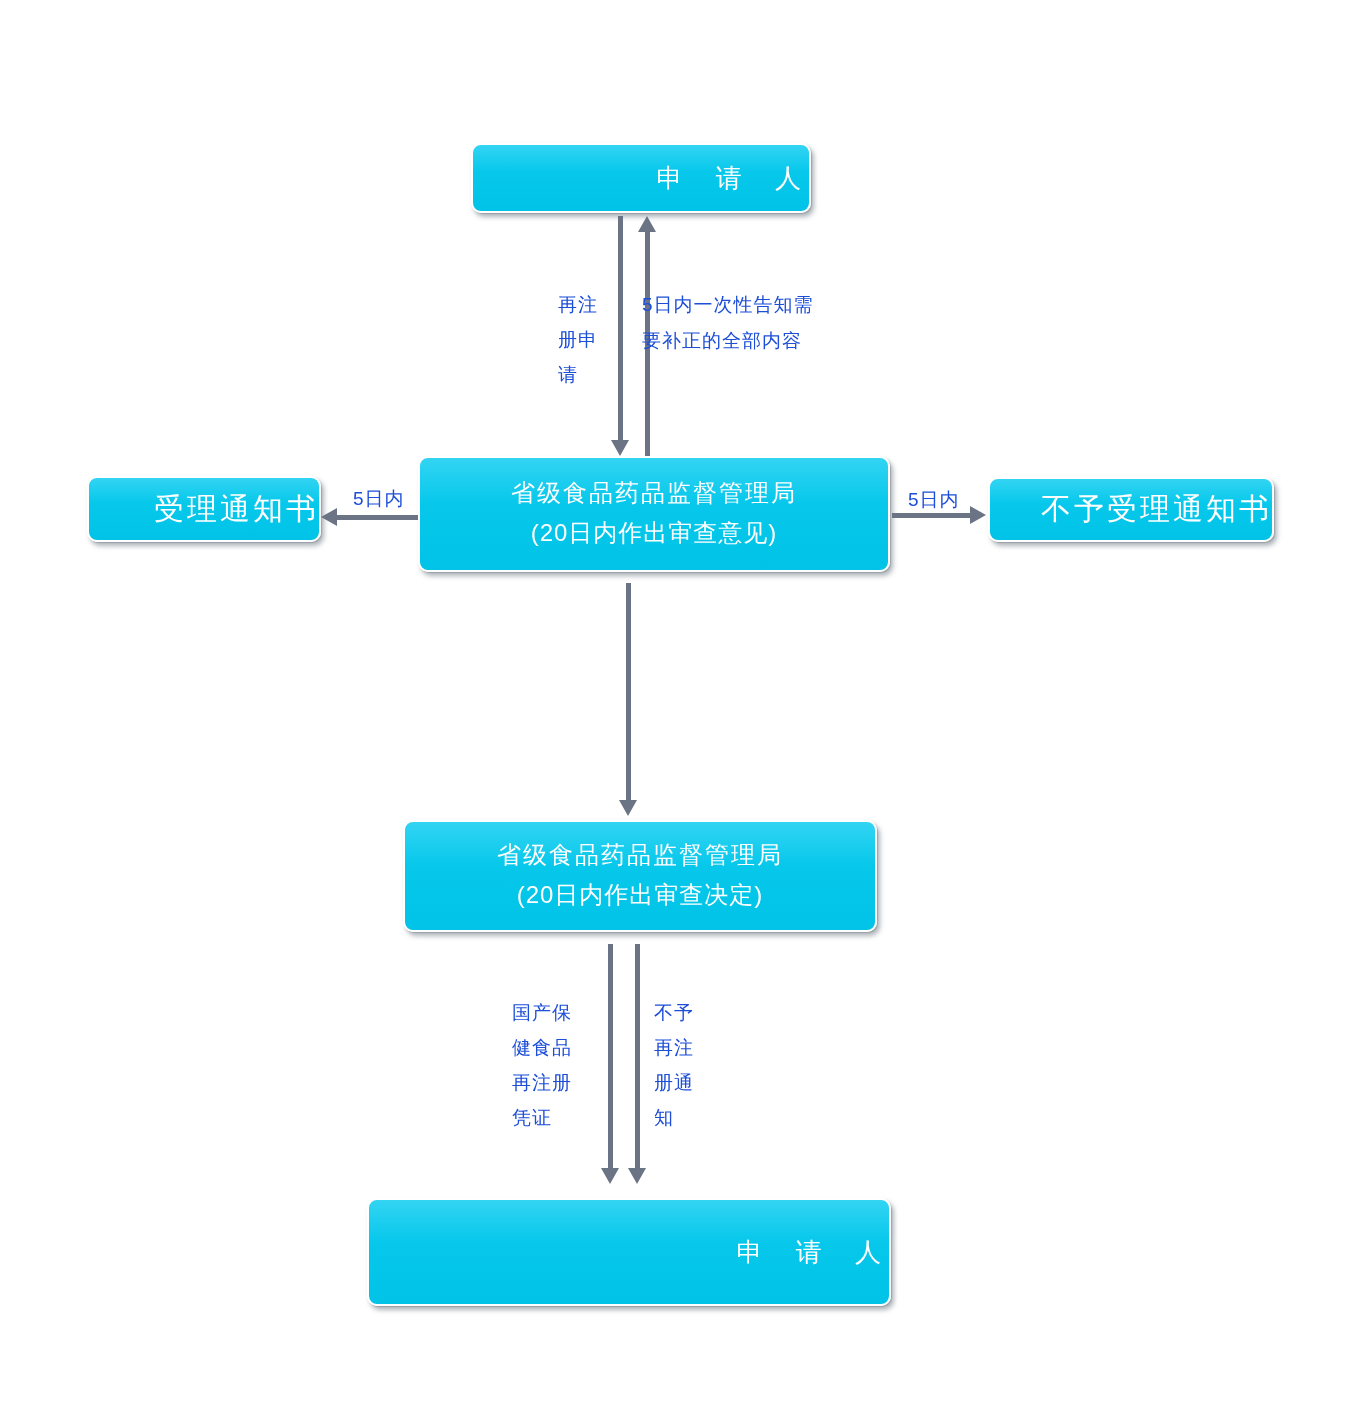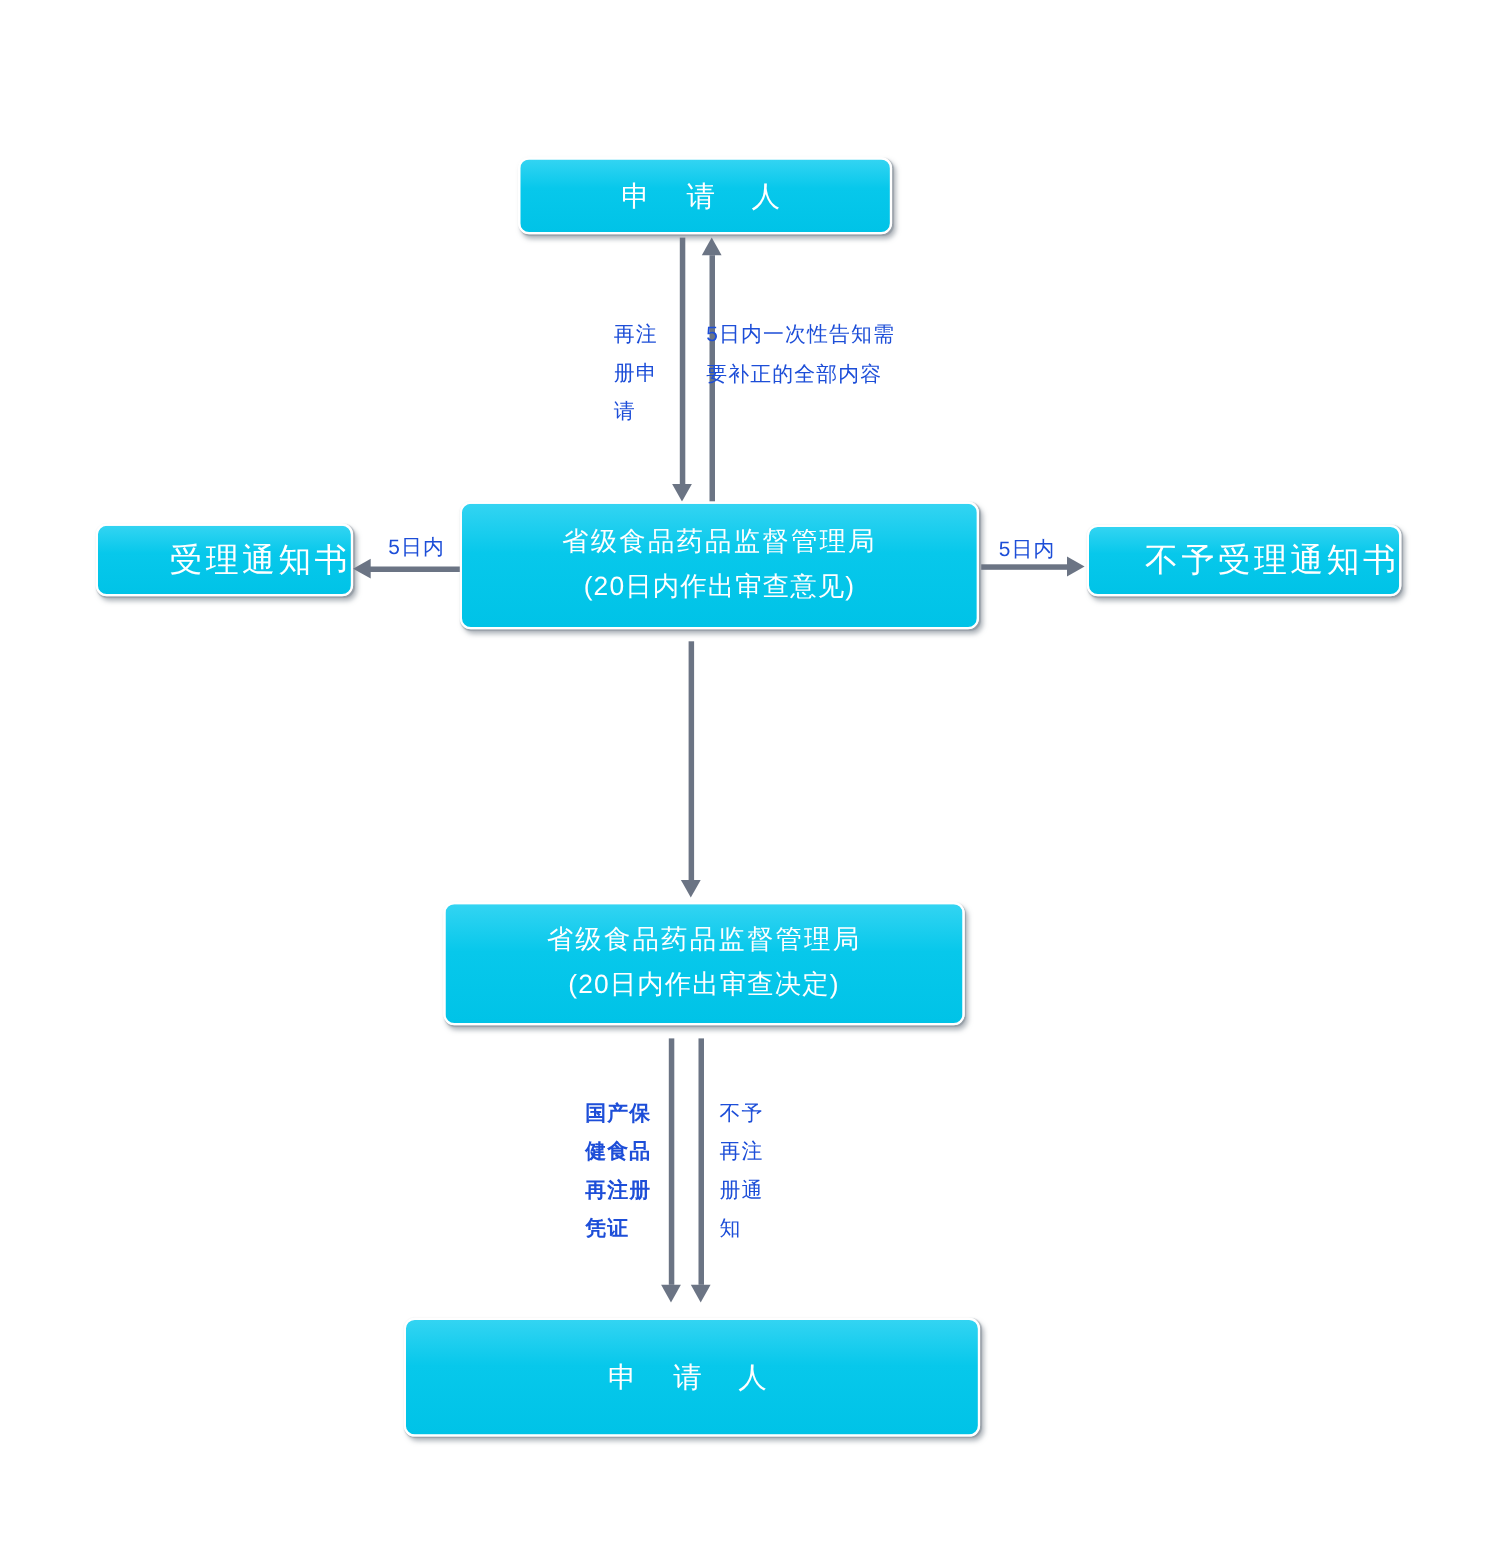--- a/index.html
+++ b/index.html
@@ -26,20 +26,21 @@
     flex-direction: column;
     align-items: center;
     justify-content: center;
     box-sizing: border-box;
     text-align: center;
   }
   .box-main {
     font-size: 26px;
     letter-spacing: 8px;
     word-spacing: 10px;
+    align-items: flex-end;
   }
   .box-title {
     font-size: 24px;
     letter-spacing: 2px;
     line-height: 1.2;
   }
   .box-subtitle {
     font-size: 24px;
     letter-spacing: 1px;
     margin-top: 10px;
@@ -164,21 +165,21 @@
   <div>
     <div class="vline" style="left:608px; top:944px; height:224px;"></div>
     <div class="head-down" style="left:601px; top:1168px;"></div>
   </div>
 
   <div>
     <div class="vline" style="left:635px; top:944px; height:224px;"></div>
     <div class="head-down" style="left:628px; top:1168px;"></div>
   </div>
 
-  <div class="lbl" style="left:532px; top:995px;font-weight:bold;">
+  <div class="lbl" style="left:512px; top:995px;">
     <div>国产保</div>
     <div>健食品</div>
     <div>再注册</div>
     <div>凭证</div>
   </div>
 
   <div class="lbl" style="left:654px; top:995px;">
     <div>不予</div>
     <div>再注</div>
     <div>册通</div>

